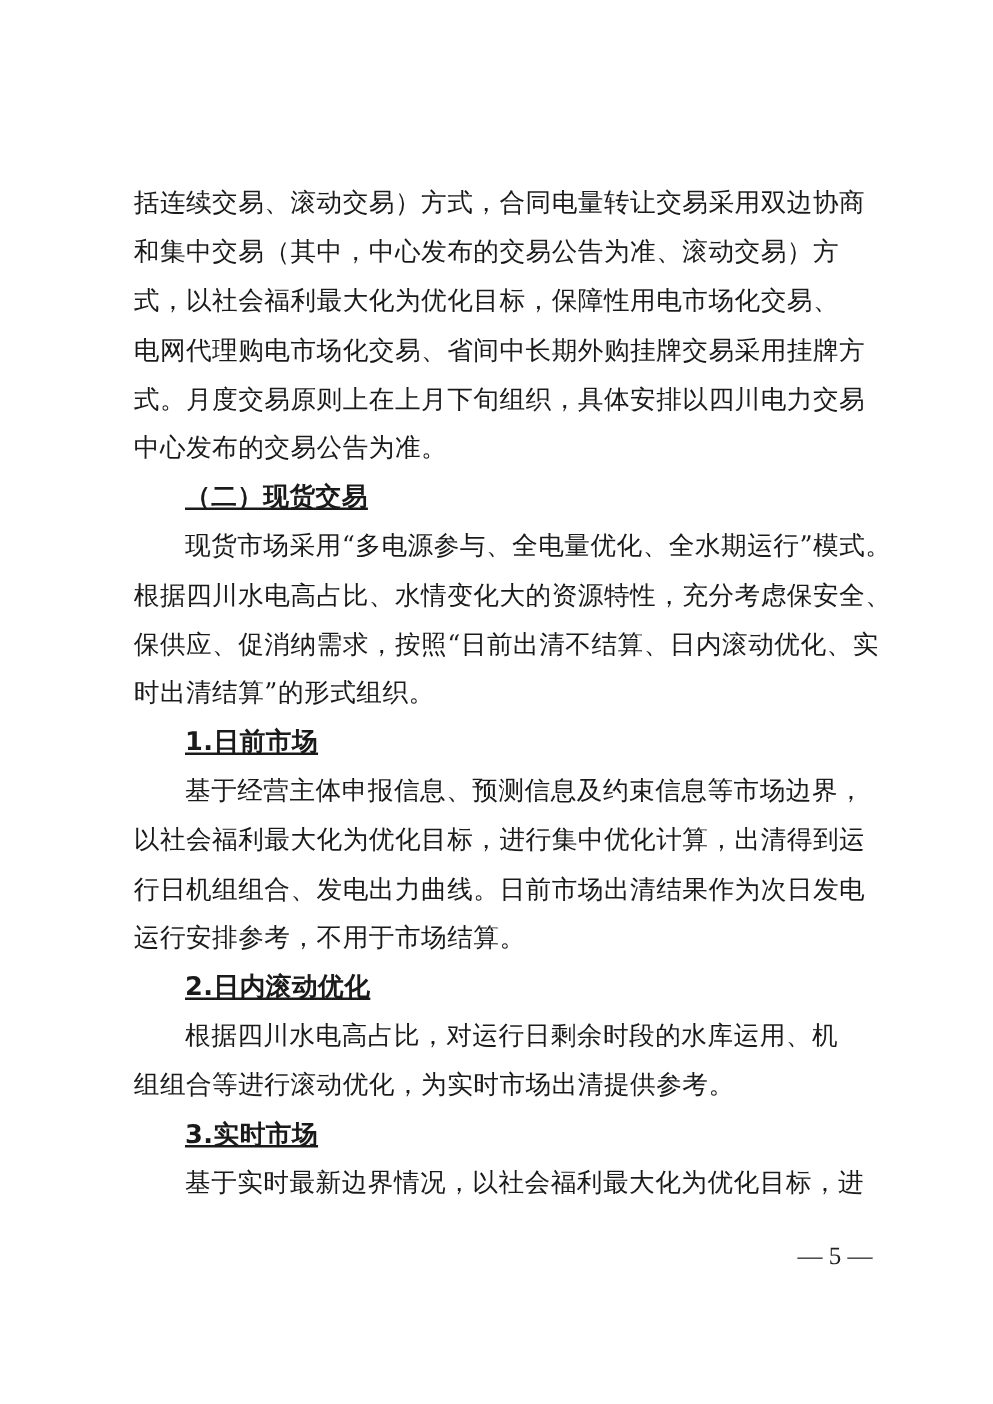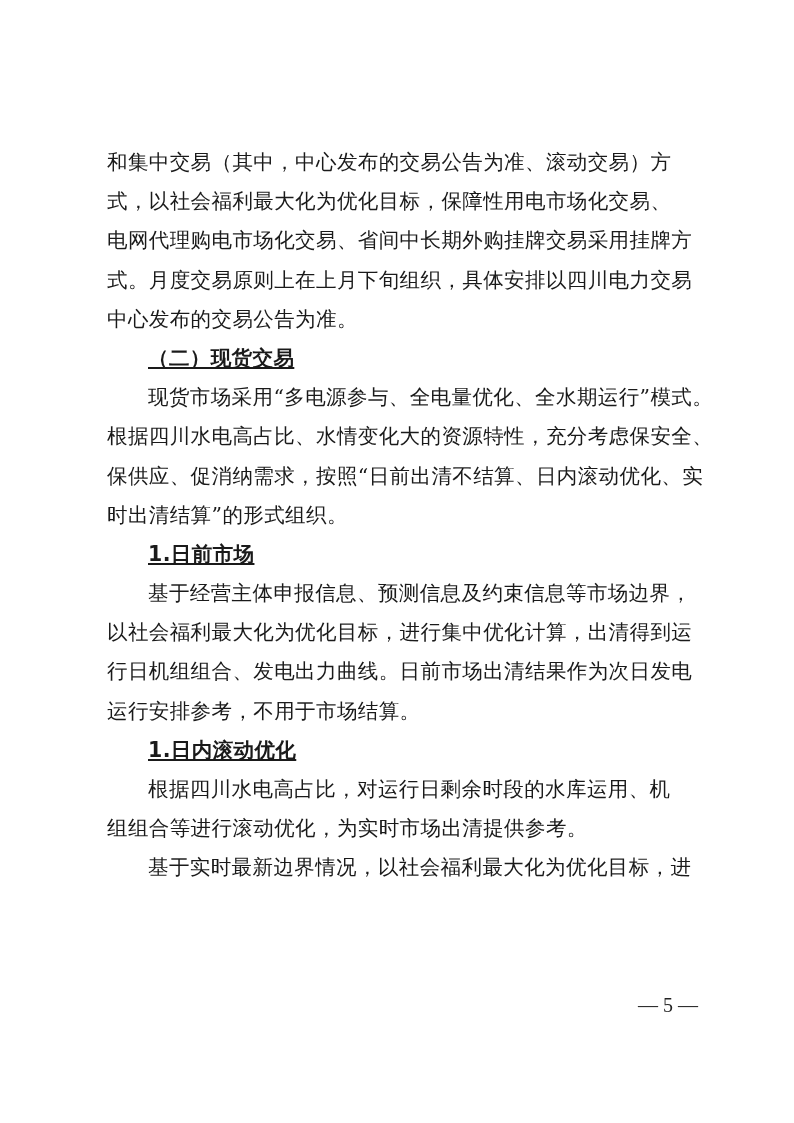--- a/index.html
+++ b/index.html
@@ -10,34 +10,36 @@
           letter-spacing: 0.4px; }
   .indent { padding-left: 41px; }
   .heading { font-weight: bold; font-family: "DejaVu Sans", "Liberation Sans", sans-serif; text-decoration: underline; }
   .footer { position: absolute; left: 638px; top: 994px; font-size: 20px;
             font-family: "Liberation Serif", serif; color: #222; }
 </style>
 </head>
 <body>
 
 <div class="page">
+  <div class="line">括连续交易、滚动交易）方式，合同电量转让交易采用双边协商</div>
   <div class="line">和集中交易（其中，中心发布的交易公告为准、滚动交易）方</div>
   <div class="line">式，以社会福利最大化为优化目标，保障性用电市场化交易、</div>
   <div class="line">电网代理购电市场化交易、省间中长期外购挂牌交易采用挂牌方</div>
   <div class="line">式。月度交易原则上在上月下旬组织，具体安排以四川电力交易</div>
   <div class="line">中心发布的交易公告为准。</div>
   <div class="line indent heading">（二）现货交易</div>
   <div class="line indent">现货市场采用“多电源参与、全电量优化、全水期运行”模式。</div>
   <div class="line">根据四川水电高占比、水情变化大的资源特性，充分考虑保安全、</div>
   <div class="line">保供应、促消纳需求，按照“日前出清不结算、日内滚动优化、实</div>
   <div class="line">时出清结算”的形式组织。</div>
   <div class="line indent heading">1.日前市场</div>
   <div class="line indent">基于经营主体申报信息、预测信息及约束信息等市场边界，</div>
   <div class="line">以社会福利最大化为优化目标，进行集中优化计算，出清得到运</div>
   <div class="line">行日机组组合、发电出力曲线。日前市场出清结果作为次日发电</div>
   <div class="line">运行安排参考，不用于市场结算。</div>
-  <div class="line indent heading">1.日内滚动优化</div>
+  <div class="line indent heading">2.日内滚动优化</div>
   <div class="line indent">根据四川水电高占比，对运行日剩余时段的水库运用、机</div>
   <div class="line">组组合等进行滚动优化，为实时市场出清提供参考。</div>
+  <div class="line indent heading">3.实时市场</div>
   <div class="line indent">基于实时最新边界情况，以社会福利最大化为优化目标，进</div>
 </div>
 
 <div class="footer">— 5 —</div>
 
 </body></html>

